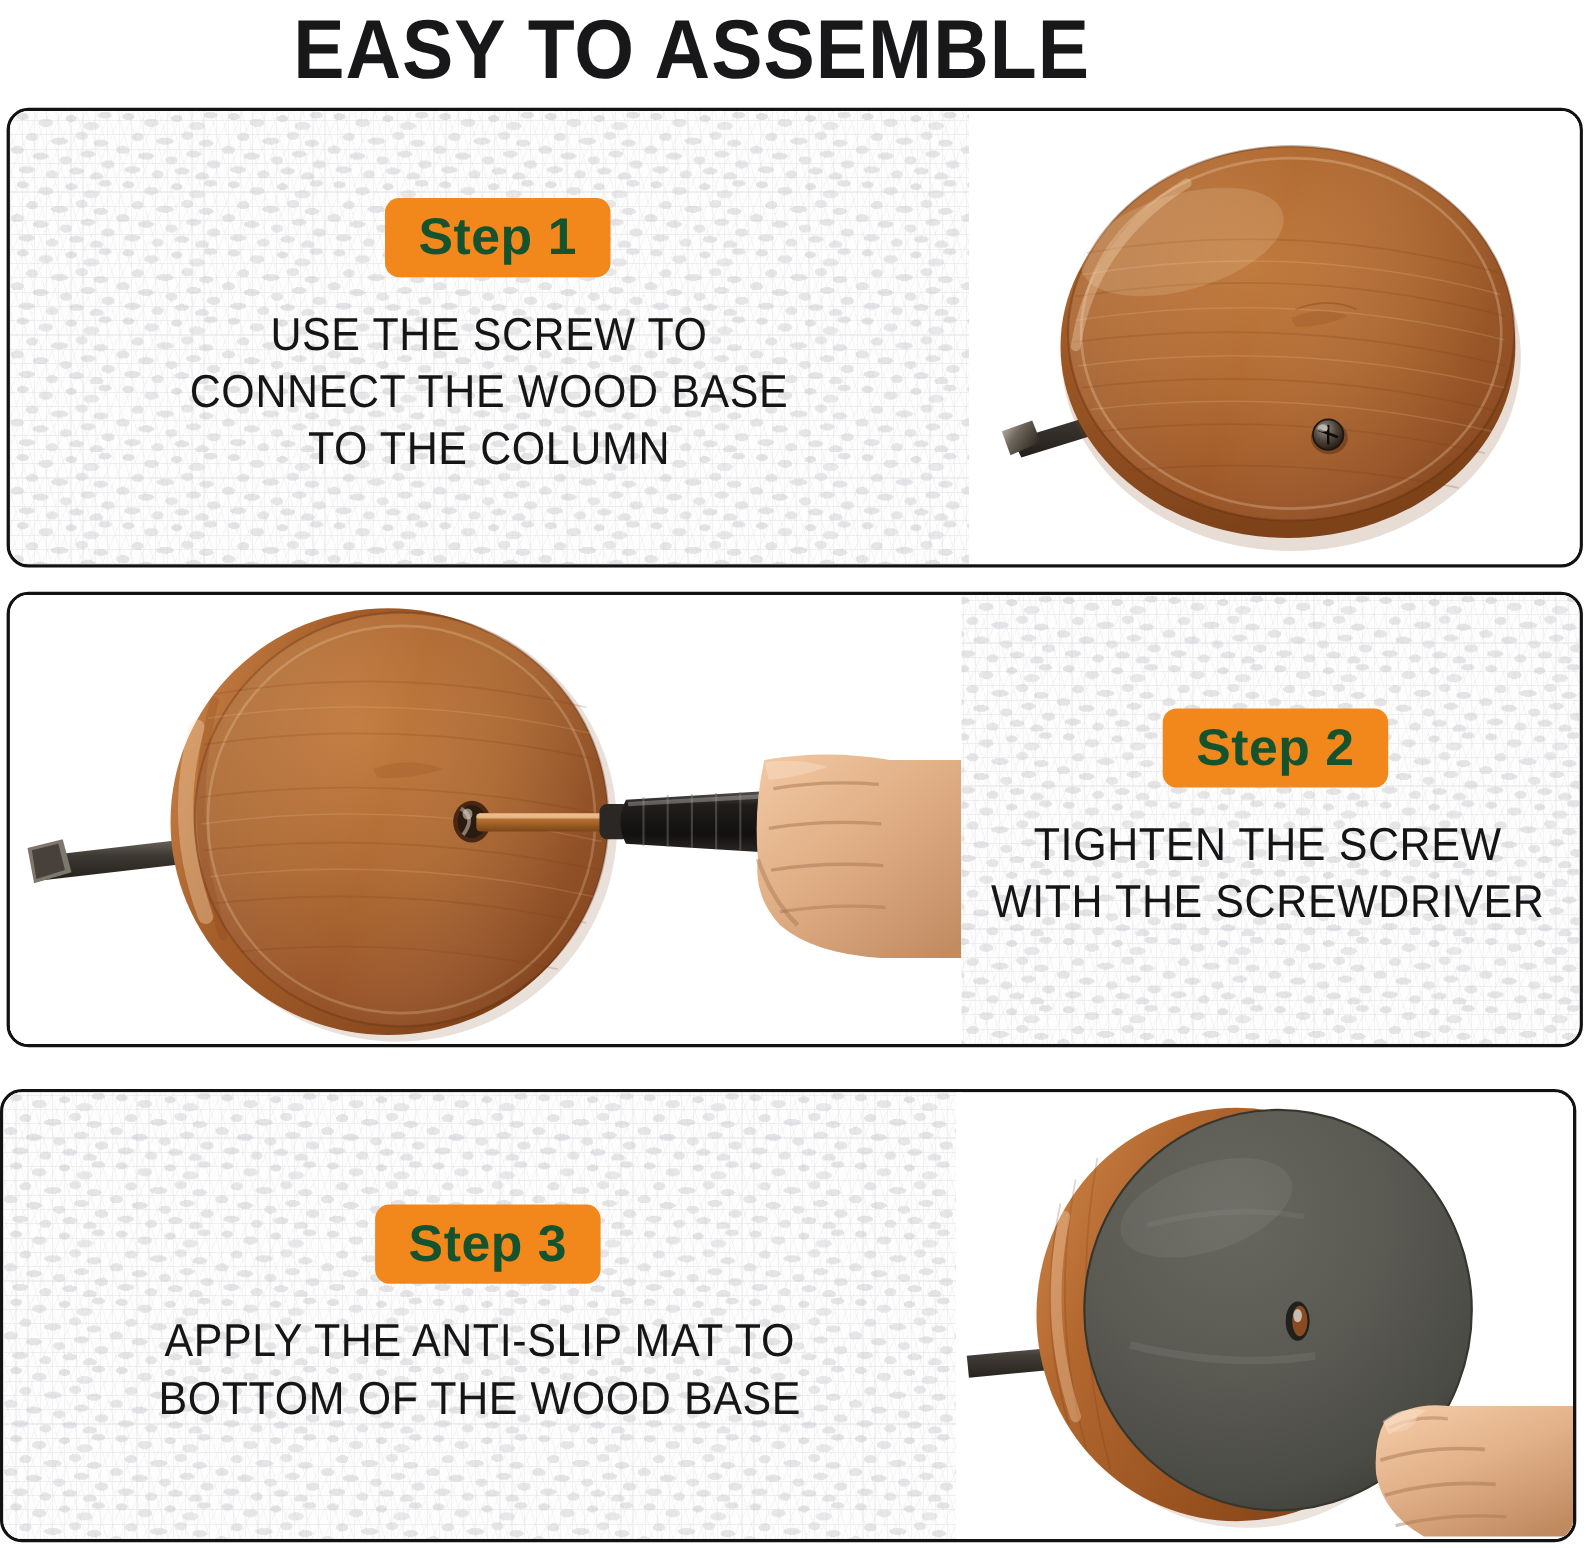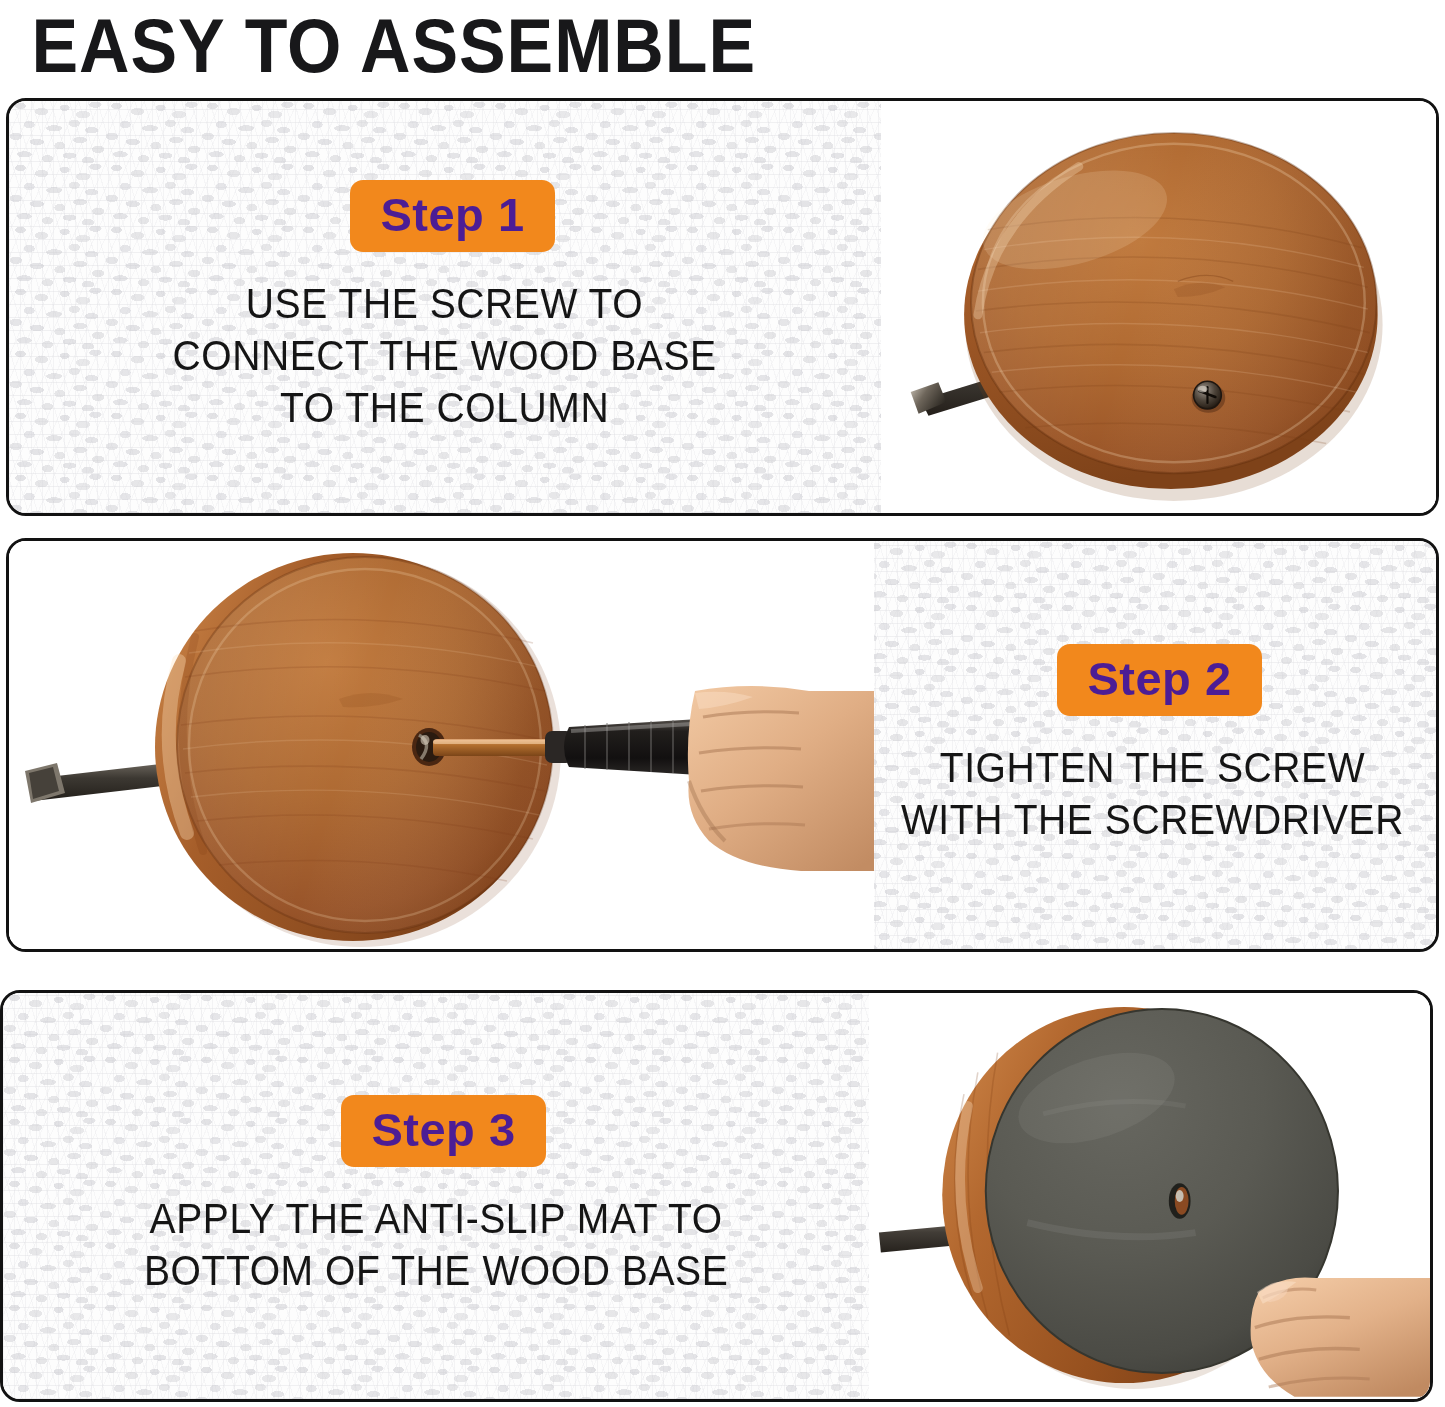--- a/index.html
+++ b/index.html
@@ -17,21 +17,21 @@
 
   
   .title-bar {
     position: absolute;
     left: 0;
     top: 0;
     width: 1257px;
     height: 92px;
     display: flex;
     align-items: center;
-    justify-content: flex-start;
+    justify-content: center;
   }
   .title-text {
     font-family: "Liberation Sans Narrow", "Liberation Sans", sans-serif;
     font-weight: bold;
     font-size: 76px;
     line-height: 76px;
     letter-spacing: 1px;
     color: #18181a;
     transform: scaleX(0.92);
     transform-origin: center center;
@@ -96,21 +96,21 @@
     top: 0;
     bottom: 0;
     display: flex;
     flex-direction: column;
     align-items: center;
     justify-content: center;
   }
   .badge {
     background: #f2881c;
     border-radius: 13px;
-    color: #4c1d95;
+    color: #14532d;
     font-family: "Liberation Sans", sans-serif;
     font-weight: bold;
     font-size: 47px;
     line-height: 47px;
     padding: 11px 30px 14px 30px;
     letter-spacing: 0.5px;
     white-space: nowrap;
     margin-left: 15px;
   }
   .step-body {

